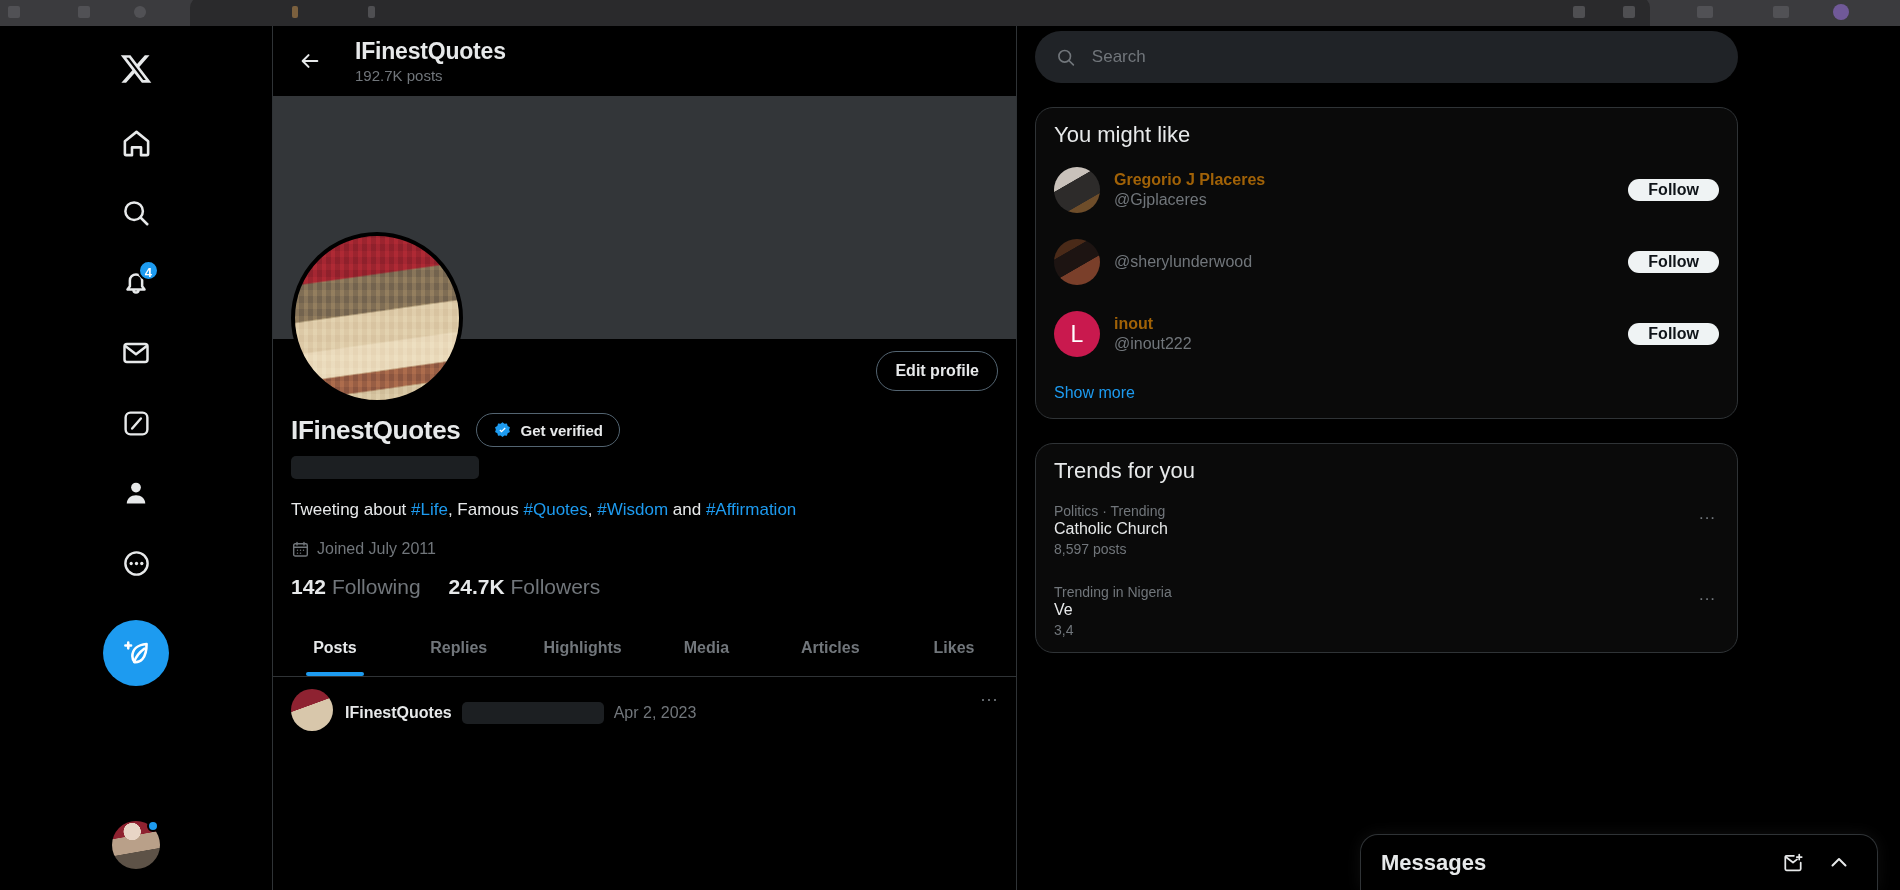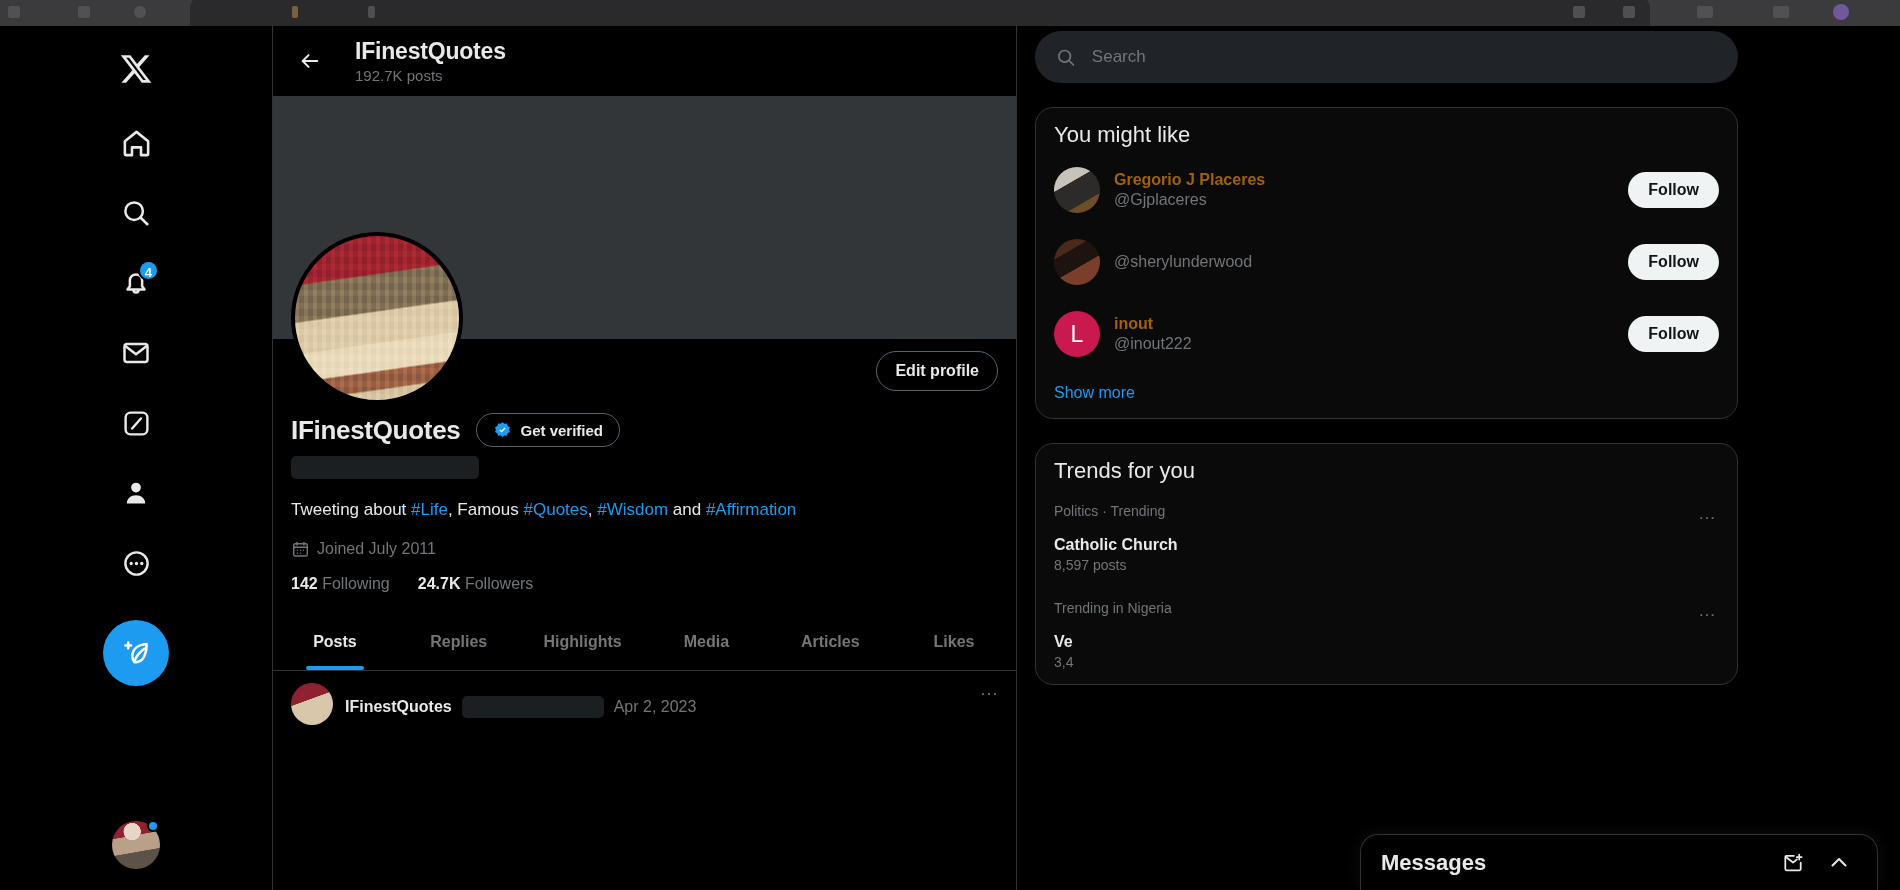--- a/index.html
+++ b/index.html
@@ -157,21 +157,21 @@
   .bio {
     margin-top: 20px; font-size: 17px; color: #e7e9ea; line-height: 1.35;
   }
   .bio a { color: #1d9bf0; text-decoration: none; cursor: pointer; }
   .joined {
     margin-top: 18px; display: flex; align-items: center; gap: 7px;
     color: #71767b; font-size: 16px;
   }
   .stats {
     margin-top: 16px; display: flex; gap: 28px;
-    font-size: 16px; color: #71767b;
+    font-size: 21px; color: #71767b;
   }
   .stats .stat { cursor: pointer; }
   .stats .num { color: #e7e9ea; font-weight: 700; }
 
   .tabbar {
     margin-top: 22px; display: flex; height: 56px;
     border-bottom: 1px solid #2f3336;
   }
   .tab {
     flex: 1; display: flex; align-items: center; justify-content: center;
@@ -233,32 +233,32 @@
   .sg-av-1 { background: linear-gradient(150deg,#c9c2bb 0 34%,#2d2b2a 35% 72%,#6e4d2a 73% 100%); }
   .sg-av-2 { background: linear-gradient(150deg,#4a2a18 0 28%,#1d1412 29% 58%,#7a3f2a 59% 100%); }
   .sg-meta { display: flex; flex-direction: column; min-width: 0; flex: 1; }
   .sg-name {
     font-size: 16px; font-weight: 700; color: #a16207;
     display: flex; align-items: center; gap: 5px; line-height: 1.25;
   }
   .sg-handle { font-size: 16px; color: #71767b; line-height: 1.3; }
   .follow-btn {
     background: #eff3f4; color: #0f1419; border: none;
-    border-radius: 19px; height: 36px; padding: 0 20px;
+    border-radius: 19px; height: 22px; padding: 0 20px;
     font-size: 16px; font-weight: 700; cursor: pointer; flex-shrink: 0;
     font-family: "Liberation Sans", sans-serif;
   }
   .show-more {
     color: #1d9bf0; font-size: 16px; padding: 14px 18px 16px 18px;
     cursor: pointer;
   }
 
   .trend-row { padding: 13px 18px 14px 18px; position: relative; cursor: pointer; }
   .trend-cat { font-size: 14px; color: #71767b; }
-  .trend-name { font-size: 16px; font-weight: 700; color: #e7e9ea; margin-top: 17px; }
+  .trend-name { font-size: 16px; font-weight: 400; color: #e7e9ea; margin-top: 1px; }
   .trend-count { font-size: 14px; color: #71767b; margin-top: 3px; }
   .trend-more {
     position: absolute; right: 14px; top: 12px;
     width: 32px; height: 32px; border-radius: 50%; color: #71767b;
     display: flex; align-items: center; justify-content: center; font-size: 17px;
   }
 
   
   .messages-dock {
     position: absolute; right: 22px; bottom: 0; width: 518px; height: 56px;

